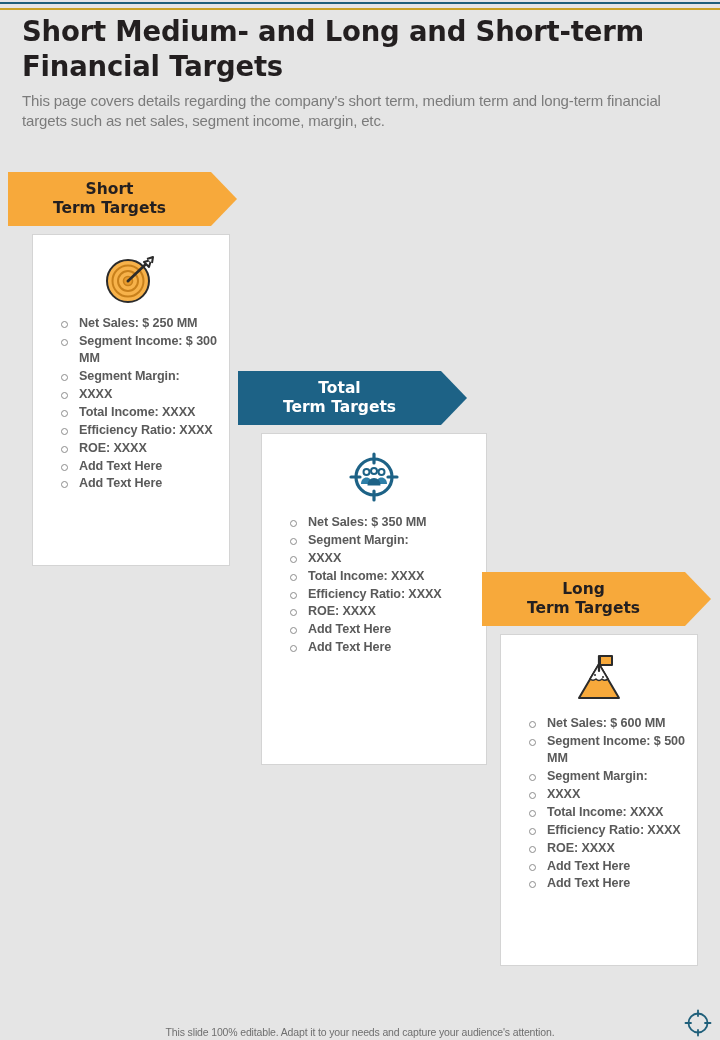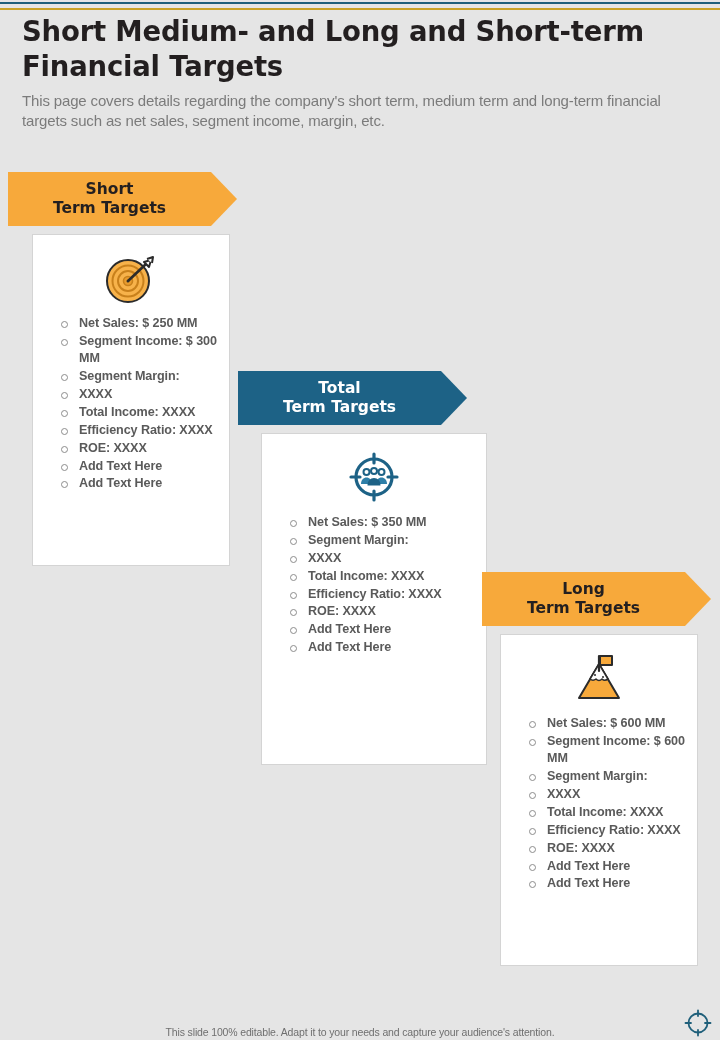--- a/index.html
+++ b/index.html
@@ -164,21 +164,21 @@
         <path d="M27 13 L47 47 L7 47 Z" fill="#F7A93B" stroke="#2b2b2b" stroke-width="2" stroke-linejoin="round"></path>
         <path d="M27 13 L36 28 q-3.5 2.5-6 0 q-3 3-6 0 q-3 2.5-6 0 L27 13 Z" fill="#ffffff" stroke="#2b2b2b" stroke-width="1.6" stroke-linejoin="round"></path>
         <circle cx="23" cy="24" r="1" fill="#2b2b2b"></circle>
         <circle cx="31" cy="26" r="1" fill="#2b2b2b"></circle>
         <line x1="27" y1="5" x2="27" y2="20" stroke="#2b2b2b" stroke-width="2.2" stroke-linecap="round"></line>
         <path d="M28 5 L40 5 L40 14 L28 14 Z" fill="#F7A93B" stroke="#2b2b2b" stroke-width="2" stroke-linejoin="round"></path>
       </svg>
     </div>
     <ul class="bullets">
       <li>Net Sales: $ 600 MM</li>
-      <li>Segment Income: $ 600 MM</li>
+      <li>Segment Income: $ 500 MM</li>
       <li>Segment Margin:</li>
       <li>XXXX</li>
       <li>Total Income: XXXX</li>
       <li>Efficiency Ratio: XXXX</li>
       <li>ROE: XXXX</li>
       <li>Add Text Here</li>
       <li>Add Text Here</li>
     </ul>
   </div>
 

